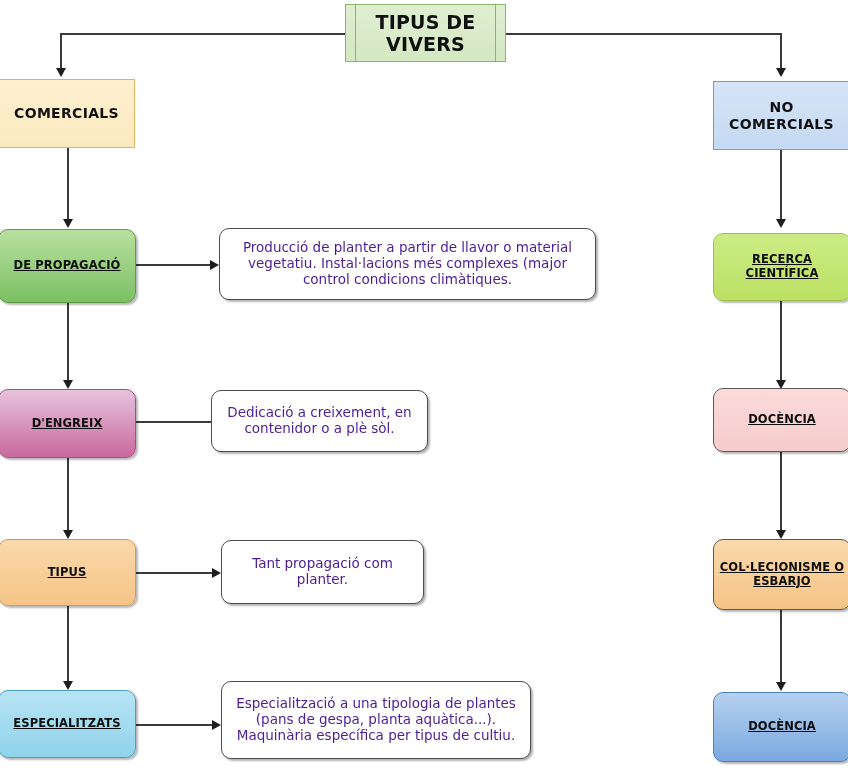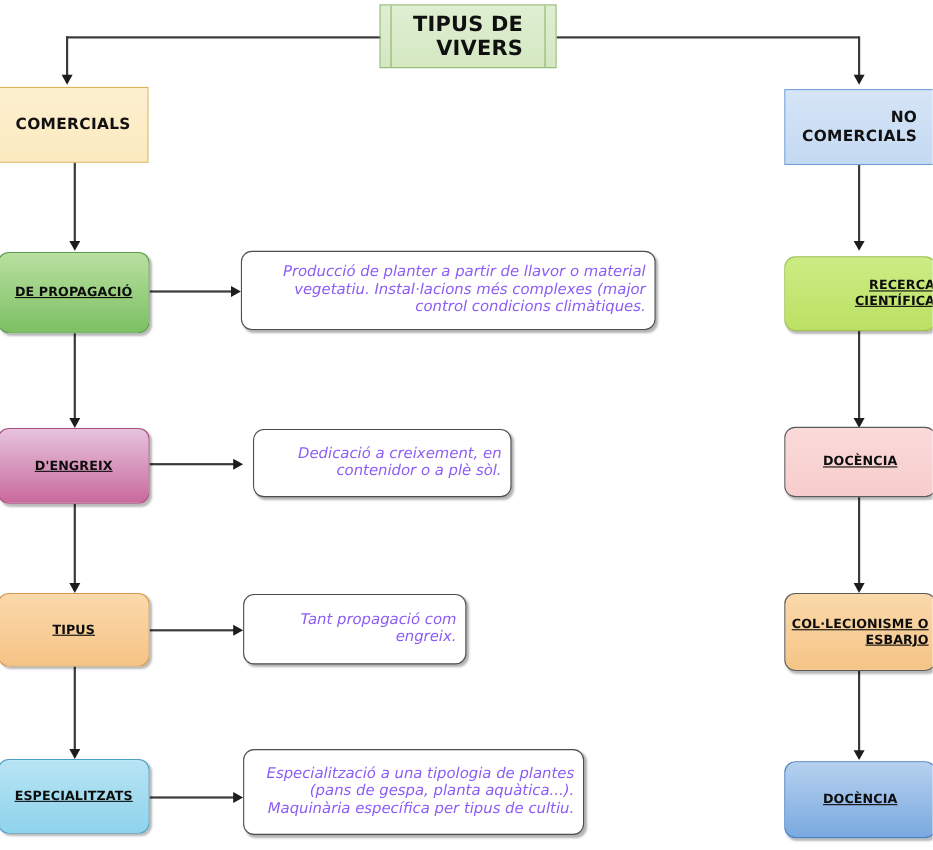--- a/index.html
+++ b/index.html
@@ -25,21 +25,20 @@
     display: flex;
     align-items: center;
     justify-content: center;
     text-align: center;
     z-index: 5;
   }
   .node .label {
     display: inline-block;
     line-height: 1.18;
     white-space: pre-line;
-    text-align: right;
   }
 
   
   .root {
     background: linear-gradient(#dfeed2, #d4e8c2);
     border: 1px solid #8cb56b;
     font-weight: bold;
     font-size: 19px;
     color: #101010;
     letter-spacing: .2px;
@@ -91,25 +90,24 @@
   .c-lightpink{ background: linear-gradient(#fbdada, #f7cccc); border: 1px solid #5a5a5a; }
   .c-orange2  { background: linear-gradient(#fbd9ab, #f5c486); border: 1px solid #5a5a5a; }
   .c-blue     { background: linear-gradient(#b6d1ef, #7aa9e0); border: 1px solid #4a7fc0; }
 
   
   .note {
     background: #ffffff;
     border: 1px solid #4d4d4d;
     border-radius: 10px;
     font-size: 13.5px;
-    color: #8b5cf6;
+    color: #4c1d95;
     line-height: 1.28;
     box-shadow: 2px 2px 2px rgba(0,0,0,.30);
     padding: 4px 8px;
-    font-style: italic;
   }
 
   
   .edge {
     position: absolute;
     background: #3a3a3a;
     z-index: 1;
   }
   .edge.v { width: 1.6px; }
   .edge.h { height: 1.6px; }
@@ -224,25 +222,25 @@
   </div>
 
   <div class="node sub c-blue" style="left:713px; top:692px; width:138px; height:70px;">
     <span class="label">DOCÈNCIA</span>
   </div>
 
   <div class="node note" style="left:219px; top:228px; width:377px; height:72px;">
     <span class="label">Producció de planter a partir de llavor o material vegetatiu. Instal·lacions més complexes (major control condicions climàtiques.</span>
   </div>
 
-  <div class="node note" style="left:230px; top:390px; width:235px; height:62px;">
+  <div class="node note" style="left:211px; top:390px; width:217px; height:62px;">
     <span class="label">Dedicació a creixement, en contenidor o a plè sòl.</span>
   </div>
 
   <div class="node note" style="left:221px; top:540px; width:203px; height:64px;">
-    <span class="label">Tant propagació com engreix.</span>
+    <span class="label">Tant propagació com planter.</span>
   </div>
 
   <div class="node note" style="left:221px; top:681px; width:310px; height:78px;">
     <span class="label">Especialització a una tipologia de plantes (pans de gespa, planta aquàtica...). Maquinària específica per tipus de cultiu.</span>
   </div>
 
 </div>
 
 </body></html>

